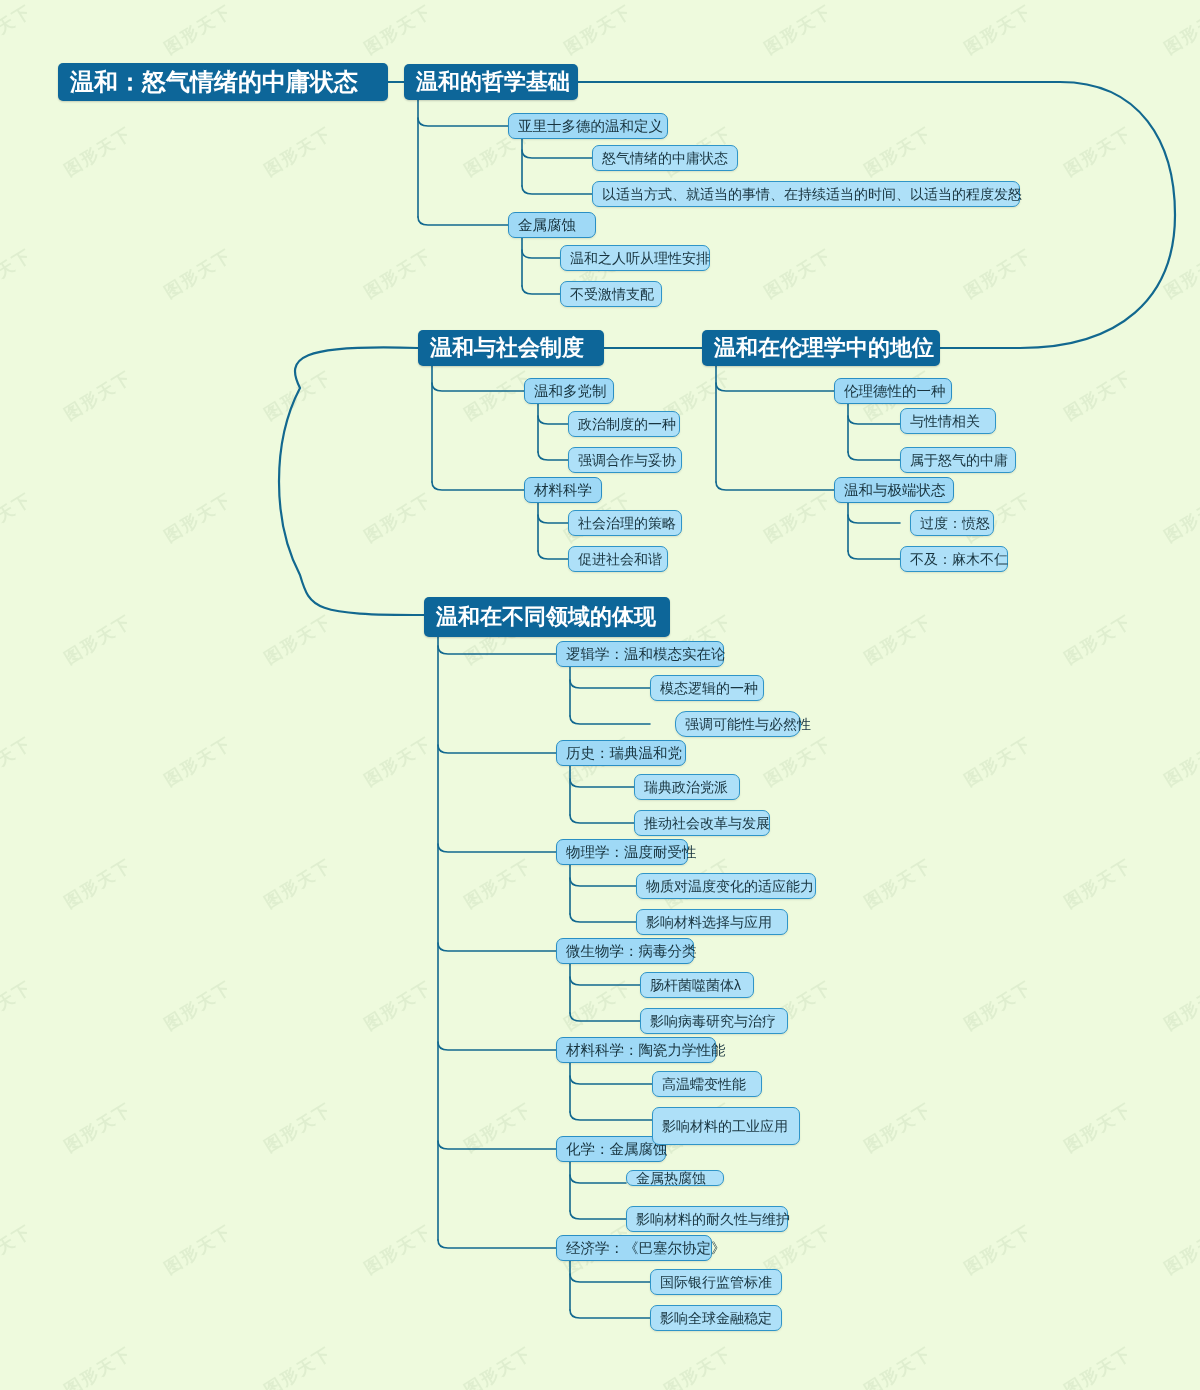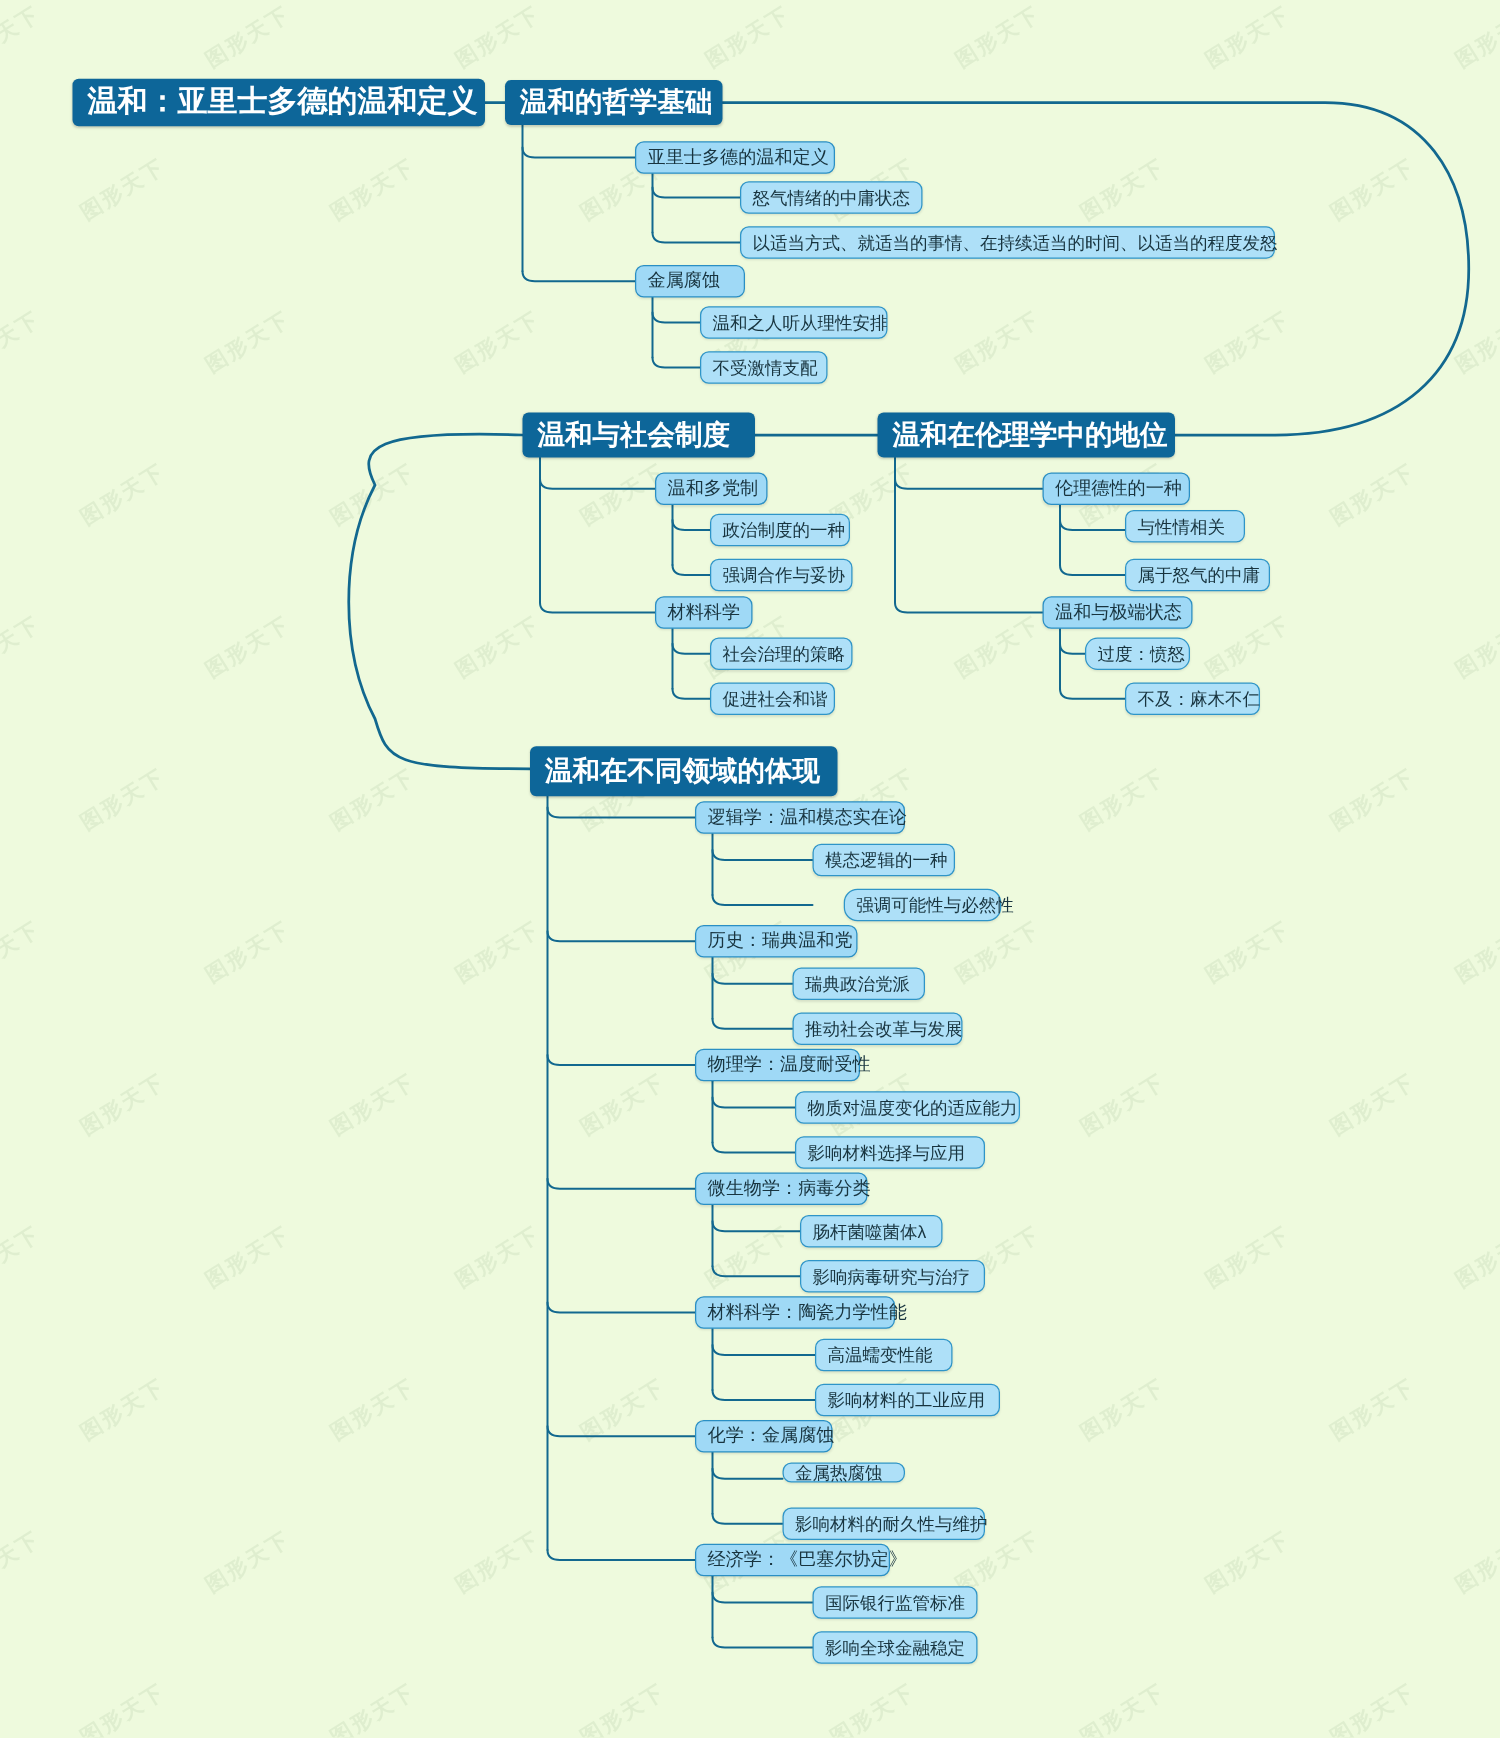--- a/index.html
+++ b/index.html
@@ -188,21 +188,21 @@
       <path d="M570,1076 Q570,1084 580,1084 L652,1084" fill="none" stroke="#12688f" stroke-width="1.6" stroke-linecap="round"></path>
       <path d="M570,1112 Q570,1120 580,1120 L652,1120" fill="none" stroke="#12688f" stroke-width="1.6" stroke-linecap="round"></path>
       <path d="M570,1162 L570,1211" fill="none" stroke="#12688f" stroke-width="1.6" stroke-linecap="round"></path>
       <path d="M570,1175 Q570,1183 580,1183 L626,1183" fill="none" stroke="#12688f" stroke-width="1.6" stroke-linecap="round"></path>
       <path d="M570,1211 Q570,1219 580,1219 L626,1219" fill="none" stroke="#12688f" stroke-width="1.6" stroke-linecap="round"></path>
       <path d="M570,1261 L570,1310" fill="none" stroke="#12688f" stroke-width="1.6" stroke-linecap="round"></path>
       <path d="M570,1274 Q570,1282 580,1282 L650,1282" fill="none" stroke="#12688f" stroke-width="1.6" stroke-linecap="round"></path>
       <path d="M570,1310 Q570,1318 580,1318 L650,1318" fill="none" stroke="#12688f" stroke-width="1.6" stroke-linecap="round"></path>
     </svg>
   <div id="nodes">
-      <div class="node n-root" style="left: 58px; top: 63px; width: 330px; height: 38px;">温和：亚里士多德的温和定义</div>
+      <div class="node n-root" style="left: 58px; top: 63px; width: 330px; height: 38px;">温和：怒气情绪的中庸状态</div>
       <div class="node n-l1" style="left: 404px; top: 64px; width: 174px; height: 36px;">温和的哲学基础</div>
       <div class="node n-l1" style="left: 702px; top: 330px; width: 238px; height: 36px;">温和在伦理学中的地位</div>
       <div class="node n-l1" style="left: 418px; top: 330px; width: 186px; height: 36px;">温和与社会制度</div>
       <div class="node n-l1" style="left: 424px; top: 597px; width: 246px; height: 40px;">温和在不同领域的体现</div>
       <div class="node n-l2" style="left: 508px; top: 113px; width: 160px; height: 26px;">亚里士多德的温和定义</div>
       <div class="node n-l2" style="left: 508px; top: 212px; width: 88px; height: 26px;">金属腐蚀</div>
       <div class="node n-l2" style="left: 834px; top: 378px; width: 118px; height: 26px;">伦理德性的一种</div>
       <div class="node n-l2" style="left: 834px; top: 477px; width: 120px; height: 26px;">温和与极端状态</div>
       <div class="node n-l2" style="left: 524px; top: 378px; width: 90px; height: 26px;">温和多党制</div>
       <div class="node n-l2" style="left: 524px; top: 477px; width: 78px; height: 26px;">材料科学</div>
@@ -212,34 +212,34 @@
       <div class="node n-l2" style="left: 556px; top: 938px; width: 138px; height: 26px;">微生物学：病毒分类</div>
       <div class="node n-l2" style="left: 556px; top: 1037px; width: 160px; height: 26px;">材料科学：陶瓷力学性能</div>
       <div class="node n-l2" style="left: 556px; top: 1136px; width: 110px; height: 26px;">化学：金属腐蚀</div>
       <div class="node n-l2" style="left: 556px; top: 1235px; width: 156px; height: 26px;">经济学：《巴塞尔协定》</div>
       <div class="node n-l3" style="left: 592px; top: 145px; width: 146px; height: 26px;">怒气情绪的中庸状态</div>
       <div class="node n-l3" style="left: 592px; top: 181px; width: 428px; height: 26px;">以适当方式、就适当的事情、在持续适当的时间、以适当的程度发怒</div>
       <div class="node n-l3" style="left: 560px; top: 245px; width: 150px; height: 26px;">温和之人听从理性安排</div>
       <div class="node n-l3" style="left: 560px; top: 281px; width: 102px; height: 26px;">不受激情支配</div>
       <div class="node n-l3" style="left: 900px; top: 408px; width: 96px; height: 26px;">与性情相关</div>
       <div class="node n-l3" style="left: 900px; top: 447px; width: 116px; height: 26px;">属于怒气的中庸</div>
-      <div class="node n-l3" style="left: 868px; top: 510px; width: 84px; height: 26px; border-radius: 10px;">过度：愤怒</div>
+      <div class="node n-l3" style="left: 910px; top: 510px; width: 84px; height: 26px;">过度：愤怒</div>
       <div class="node n-l3" style="left: 900px; top: 546px; width: 108px; height: 26px;">不及：麻木不仁</div>
       <div class="node n-l3" style="left: 568px; top: 411px; width: 112px; height: 26px;">政治制度的一种</div>
       <div class="node n-l3" style="left: 568px; top: 447px; width: 114px; height: 26px;">强调合作与妥协</div>
       <div class="node n-l3" style="left: 568px; top: 510px; width: 114px; height: 26px;">社会治理的策略</div>
       <div class="node n-l3" style="left: 568px; top: 546px; width: 100px; height: 26px;">促进社会和谐</div>
       <div class="node n-l3" style="left: 650px; top: 675px; width: 114px; height: 26px;">模态逻辑的一种</div>
       <div class="node n-l3" style="left: 675px; top: 711px; width: 126px; height: 26px; border-radius: 11px;">强调可能性与必然性</div>
       <div class="node n-l3" style="left: 634px; top: 774px; width: 106px; height: 26px;">瑞典政治党派</div>
       <div class="node n-l3" style="left: 634px; top: 810px; width: 136px; height: 26px;">推动社会改革与发展</div>
       <div class="node n-l3" style="left: 636px; top: 873px; width: 180px; height: 26px;">物质对温度变化的适应能力</div>
       <div class="node n-l3" style="left: 636px; top: 909px; width: 152px; height: 26px;">影响材料选择与应用</div>
       <div class="node n-l3" style="left: 640px; top: 972px; width: 114px; height: 26px;">肠杆菌噬菌体λ</div>
       <div class="node n-l3" style="left: 640px; top: 1008px; width: 148px; height: 26px;">影响病毒研究与治疗</div>
       <div class="node n-l3" style="left: 652px; top: 1071px; width: 110px; height: 26px;">高温蠕变性能</div>
-      <div class="node n-l3" style="left: 652px; top: 1107px; width: 148px; height: 26px;">影响材料的工业应用</div>
+      <div class="node n-l3" style="left: 652px; top: 1107px; width: 148px; height: 38px;">影响材料的工业应用</div>
       <div class="node n-l3" style="left: 626px; top: 1170px; width: 98px; height: 16px;">金属热腐蚀</div>
       <div class="node n-l3" style="left: 626px; top: 1206px; width: 162px; height: 26px;">影响材料的耐久性与维护</div>
       <div class="node n-l3" style="left: 650px; top: 1269px; width: 132px; height: 26px;">国际银行监管标准</div>
       <div class="node n-l3" style="left: 650px; top: 1305px; width: 132px; height: 26px;">影响全球金融稳定</div>
     </div>
 </div>
 
 </body></html>

